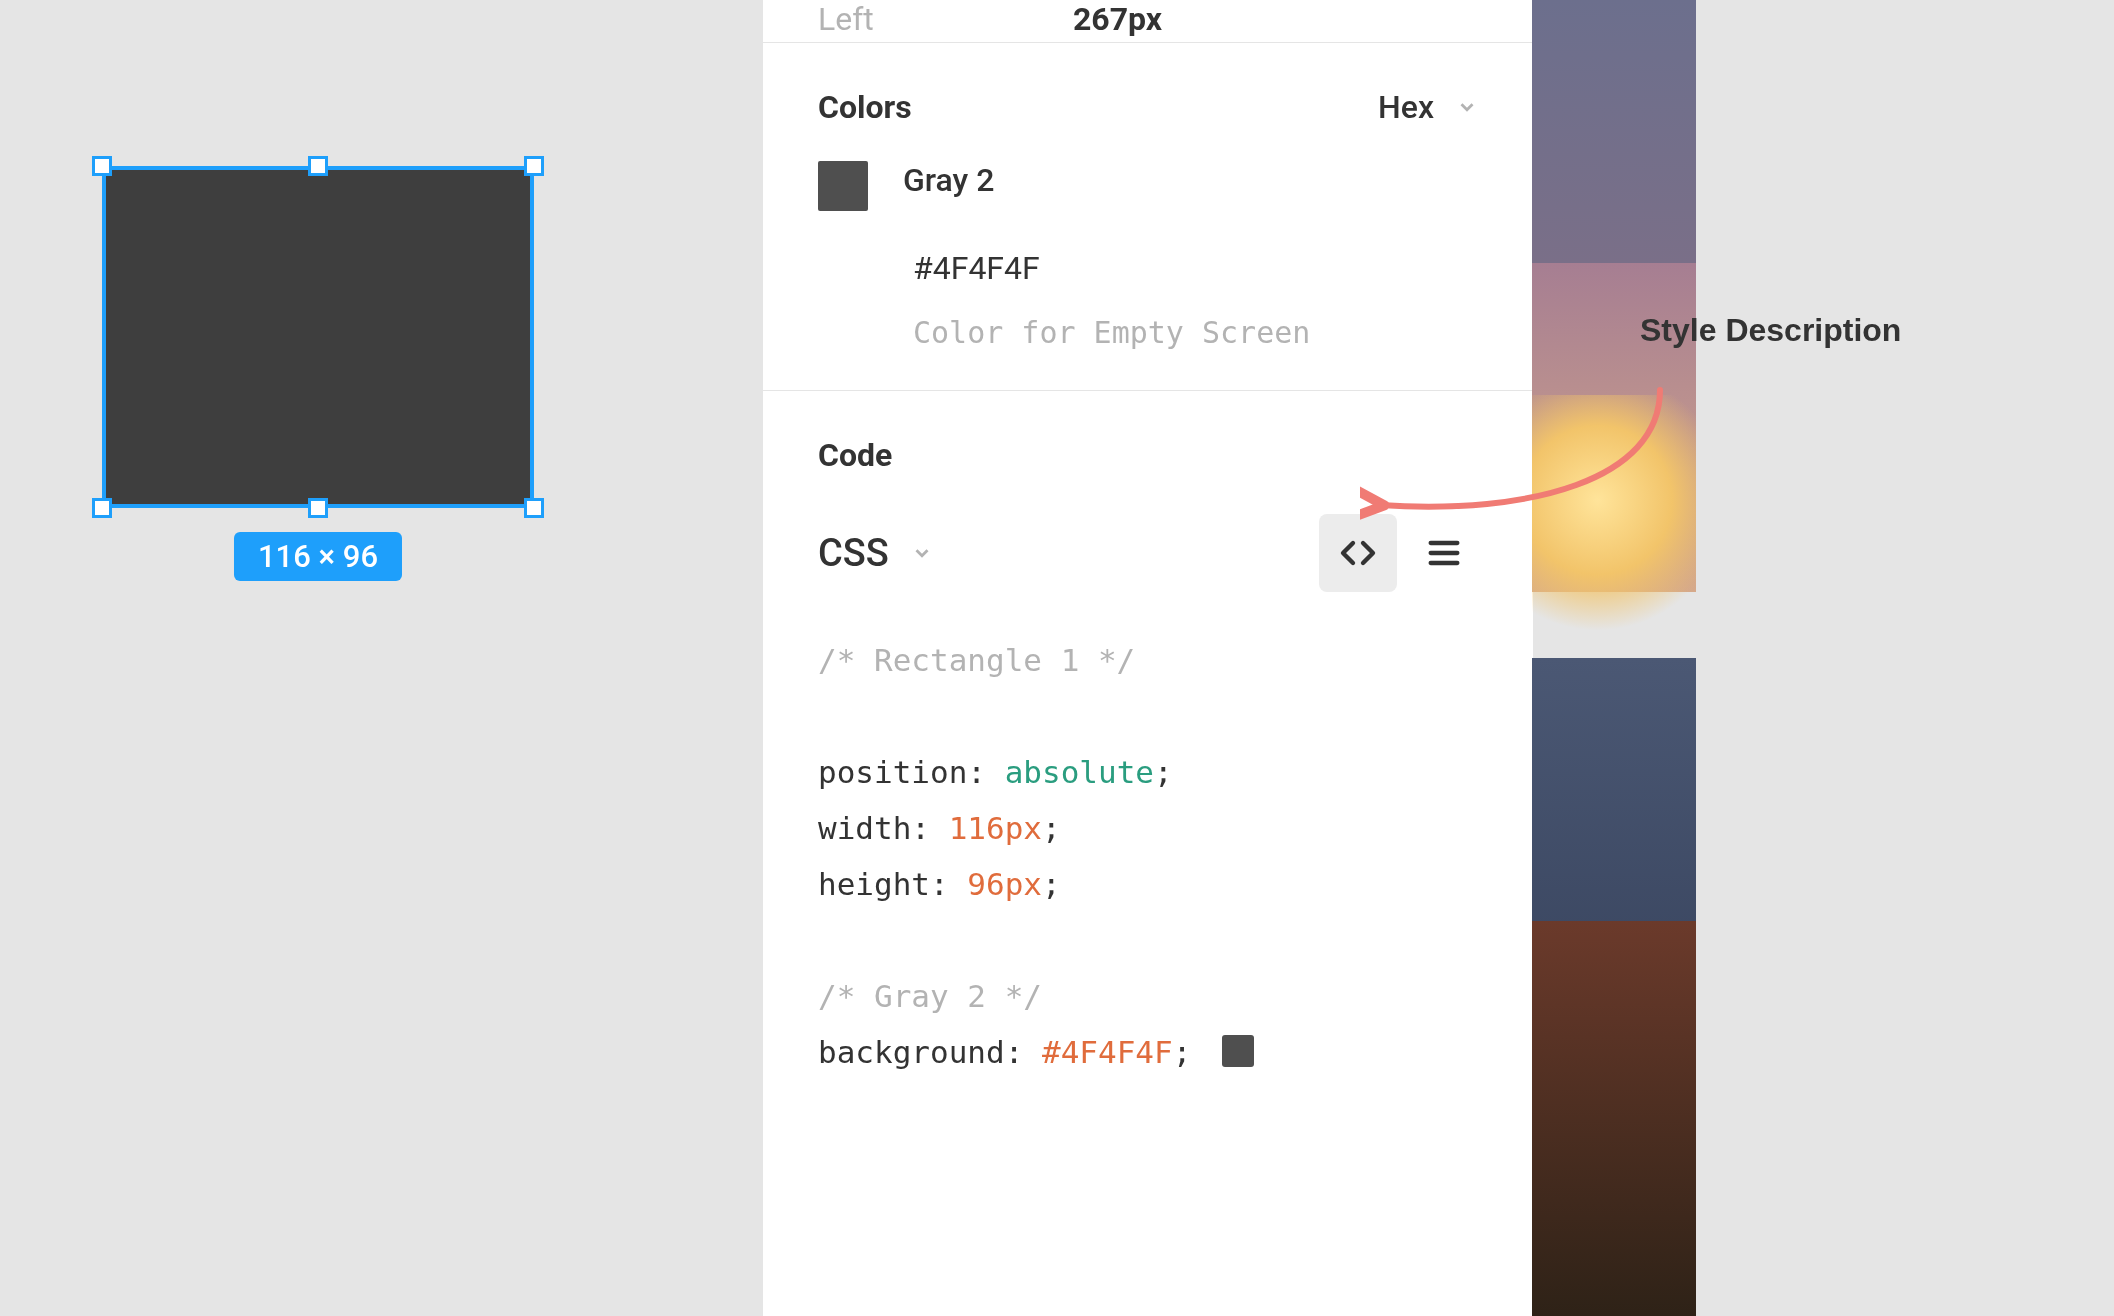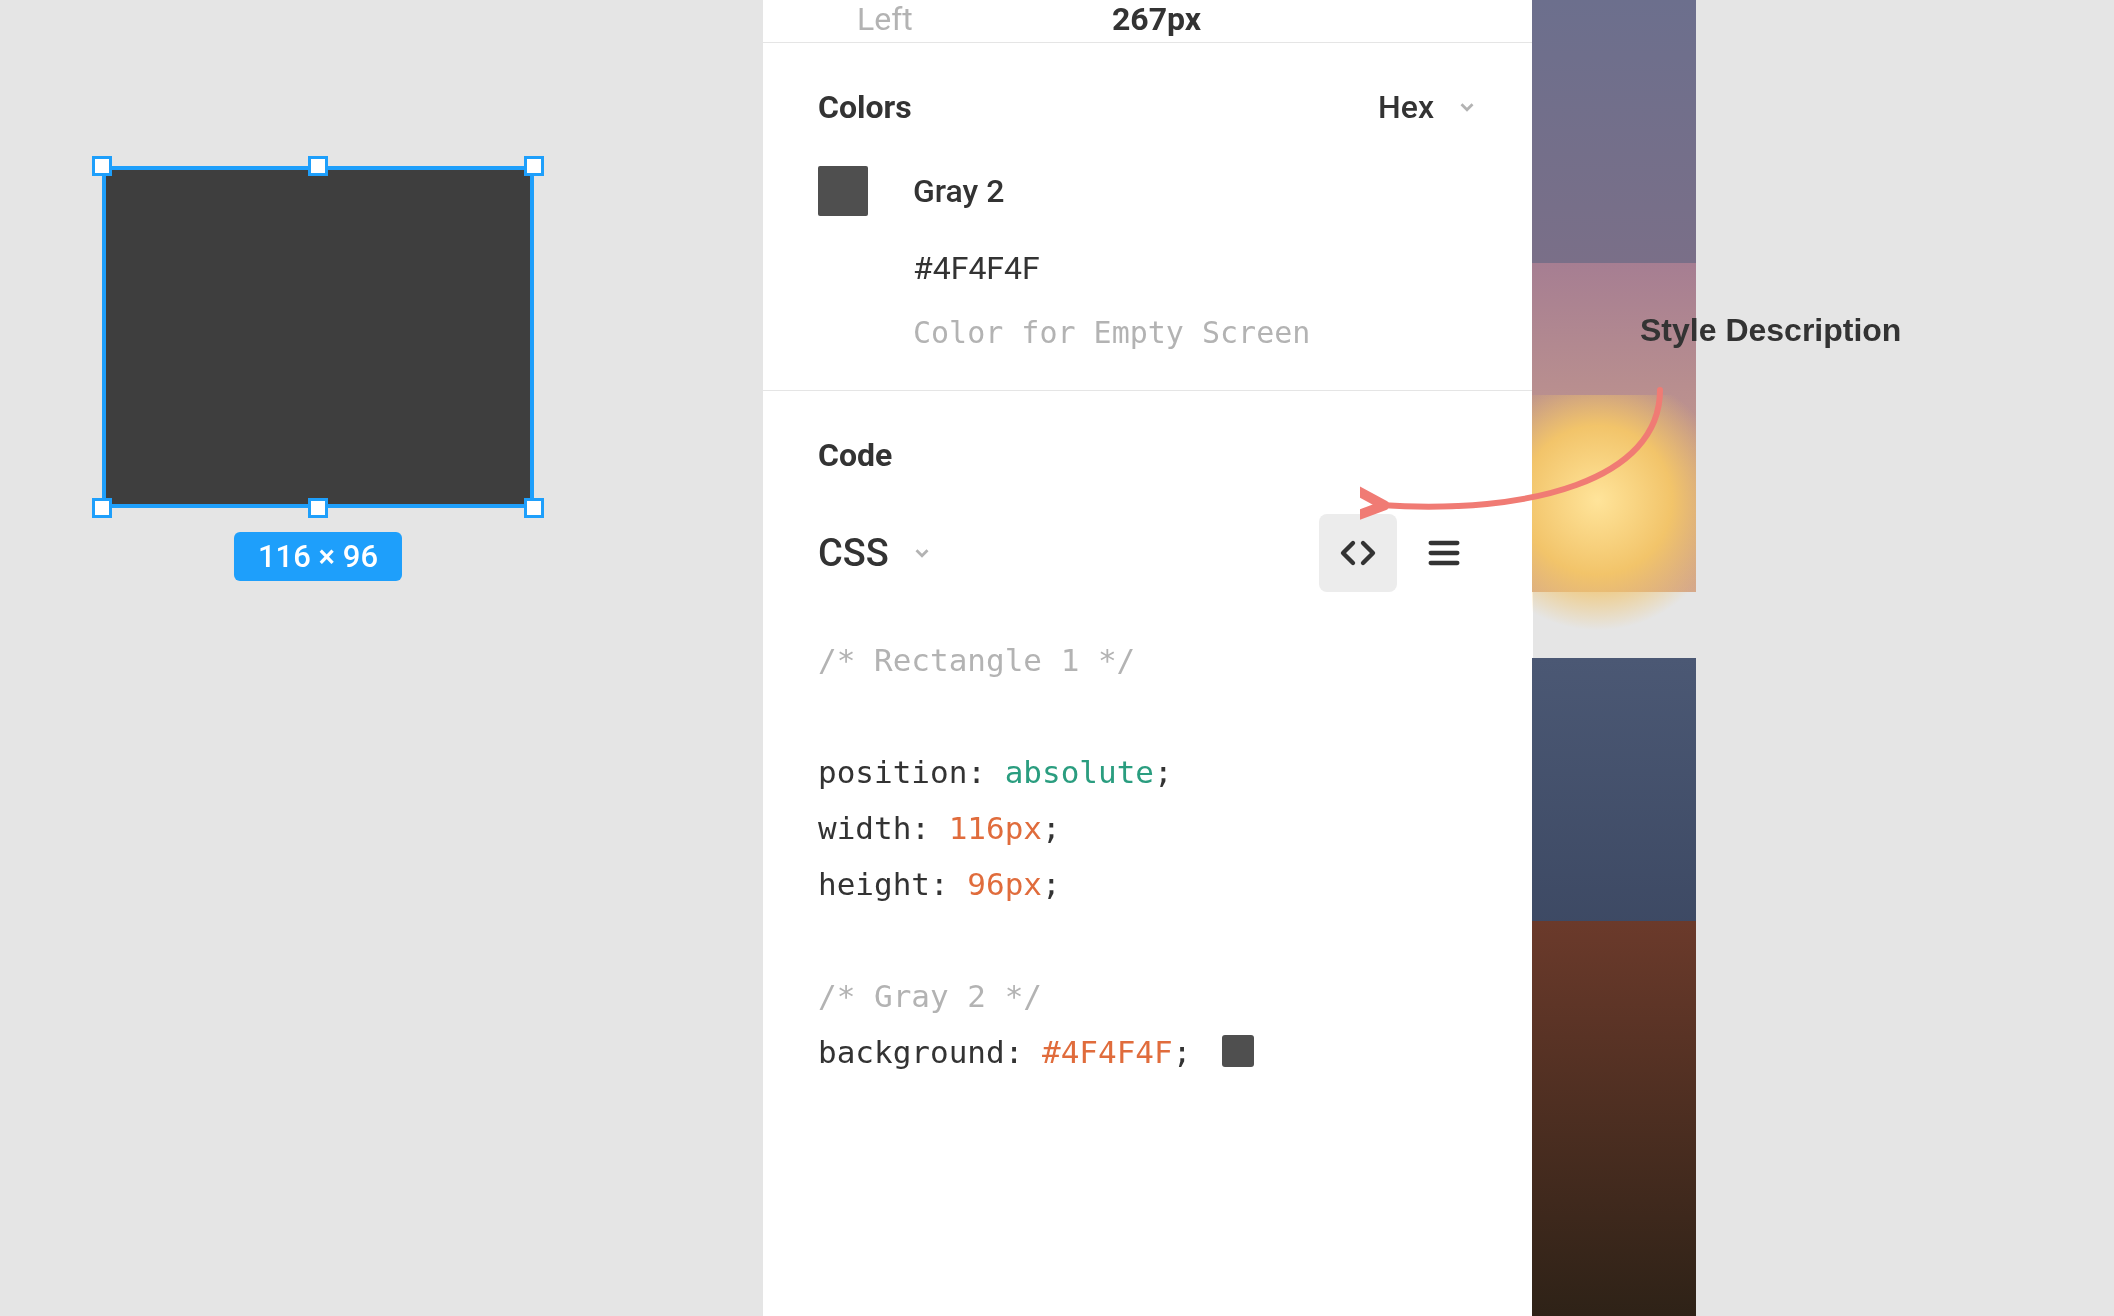--- a/index.html
+++ b/index.html
@@ -72,38 +72,38 @@
     background:var(--panel);
     overflow:hidden;
   }
   .row{
     display:flex;
     align-items:center;
     padding:0 55px;
     font-size:32px;
   }
   .prop-row{height:72px;}
-  .prop-label{color:var(--muted); width:255px;margin-left:39px;}
+  .prop-label{color:var(--muted); width:255px;}
   .prop-value{color:var(--text); font-weight:700;}
   .divider{height:1px; background:#e5e5e5; margin:0;}
 
   .section-head{
     display:flex;
     align-items:center;
     justify-content:space-between;
     padding:45px 55px 25px 55px;
     font-size:32px;
   }
   .section-title{font-weight:700; color:var(--text);}
   .dd{display:flex; align-items:center; gap:22px; color:var(--text); font-weight:500;}
   .chev{display:inline-block;}
   .chev svg{width:22px; height:22px; display:block;}
 
   .color-block{padding:10px 55px 40px 55px;}
-  .color-line{display:flex; align-items:center; gap:45px; font-size:32px; min-height:60px;}
+  .color-line{display:flex; gap:35px; font-size:32px; min-height:60px;}
   .swatch{
     width:50px; height:50px;
     background:var(--swatch);
     border-radius:2px;
     flex:0 0 auto;
   }
   .cname{font-weight:500;}
   .chex{padding-left:95px; font-size:32px; margin-top:28px;}
   .cdesc{
     padding-left:95px;

